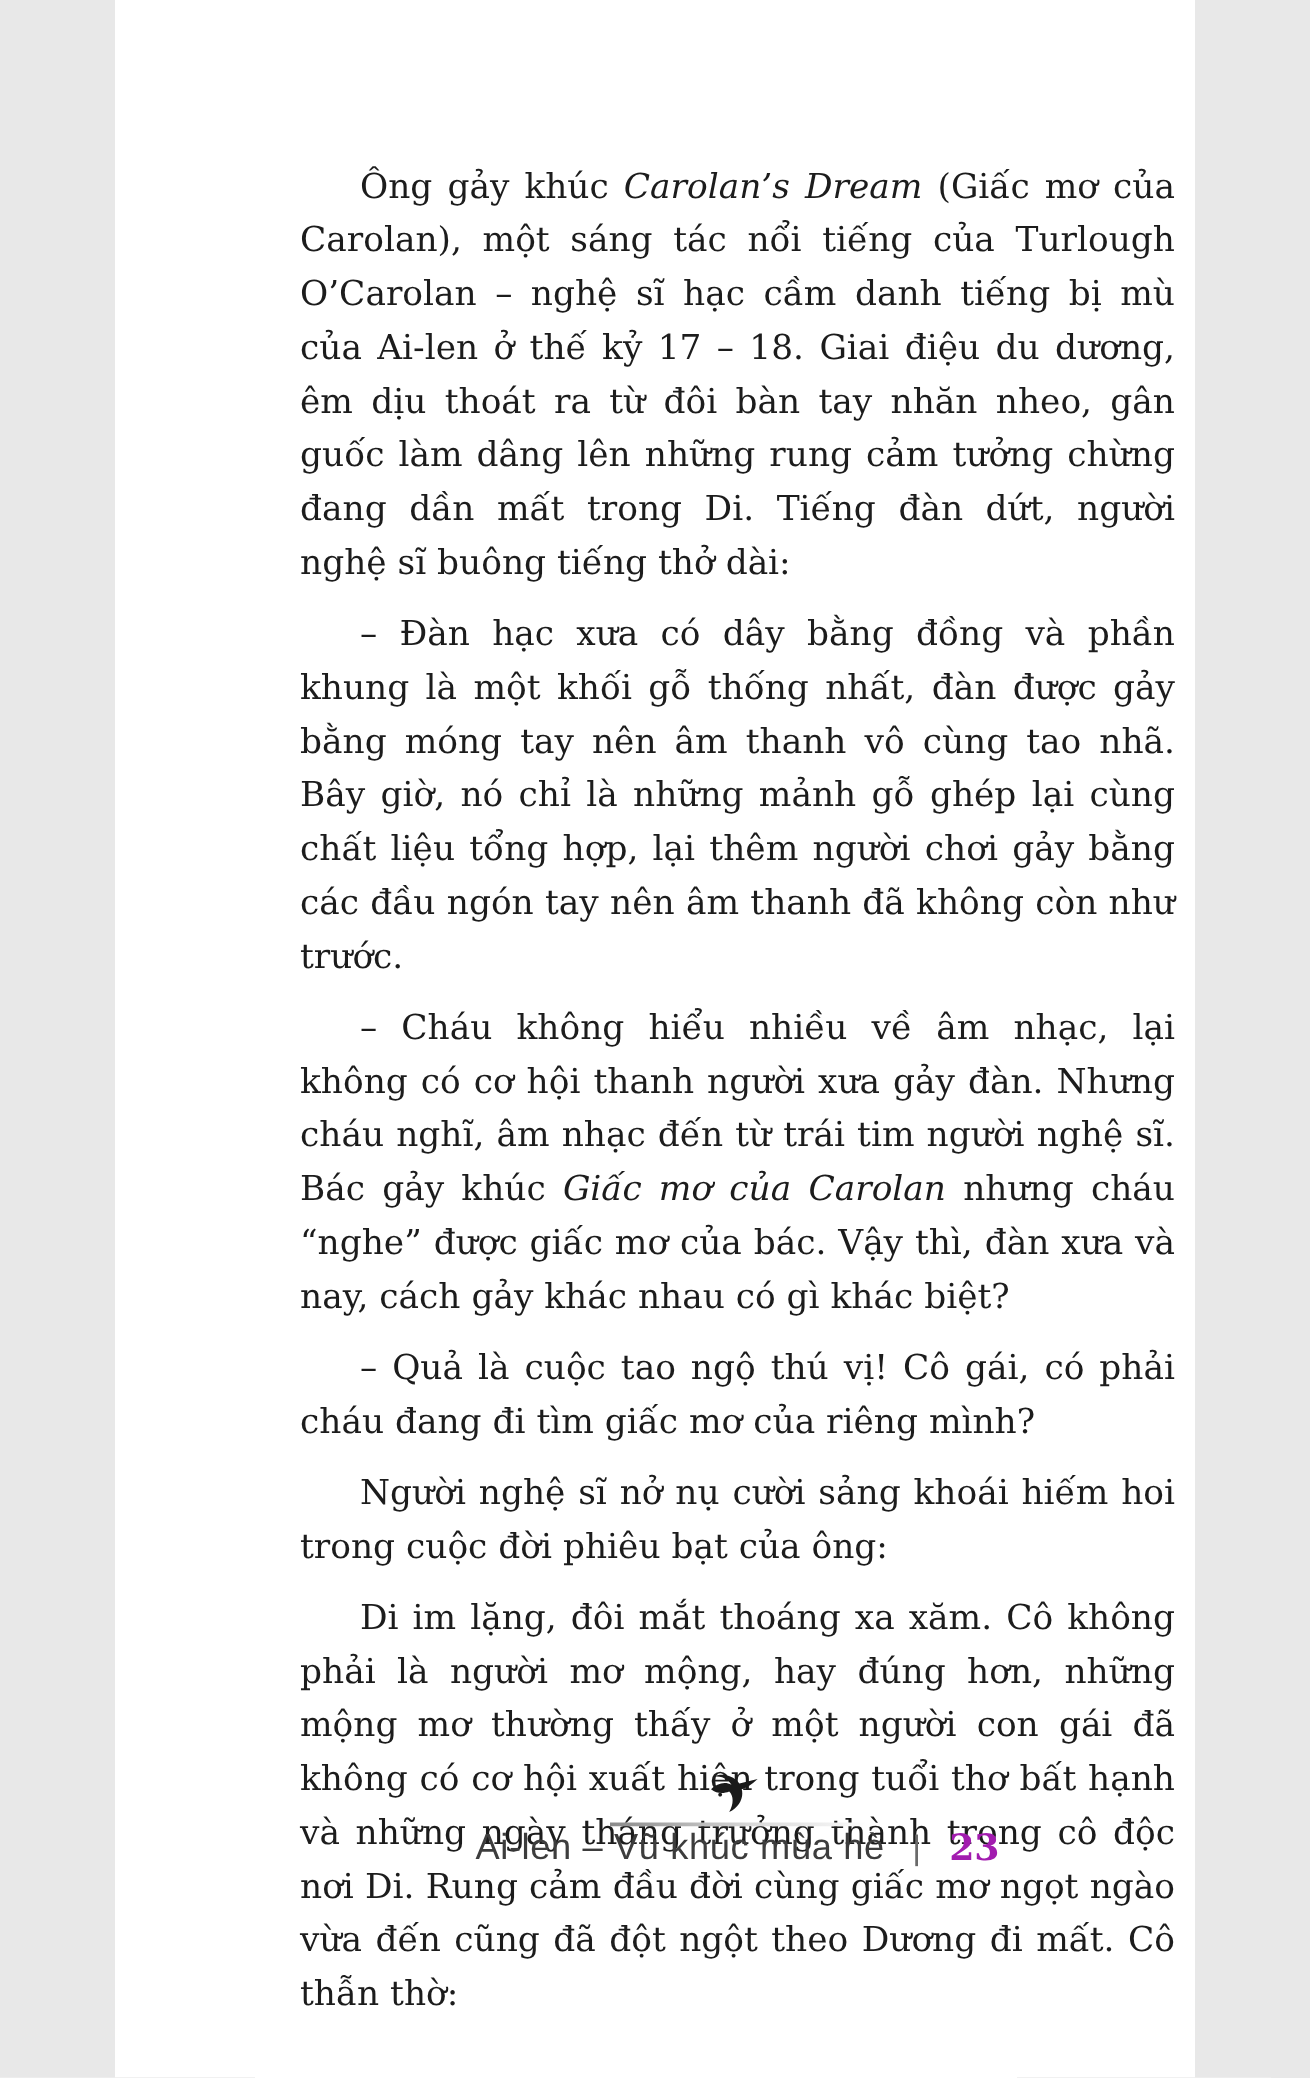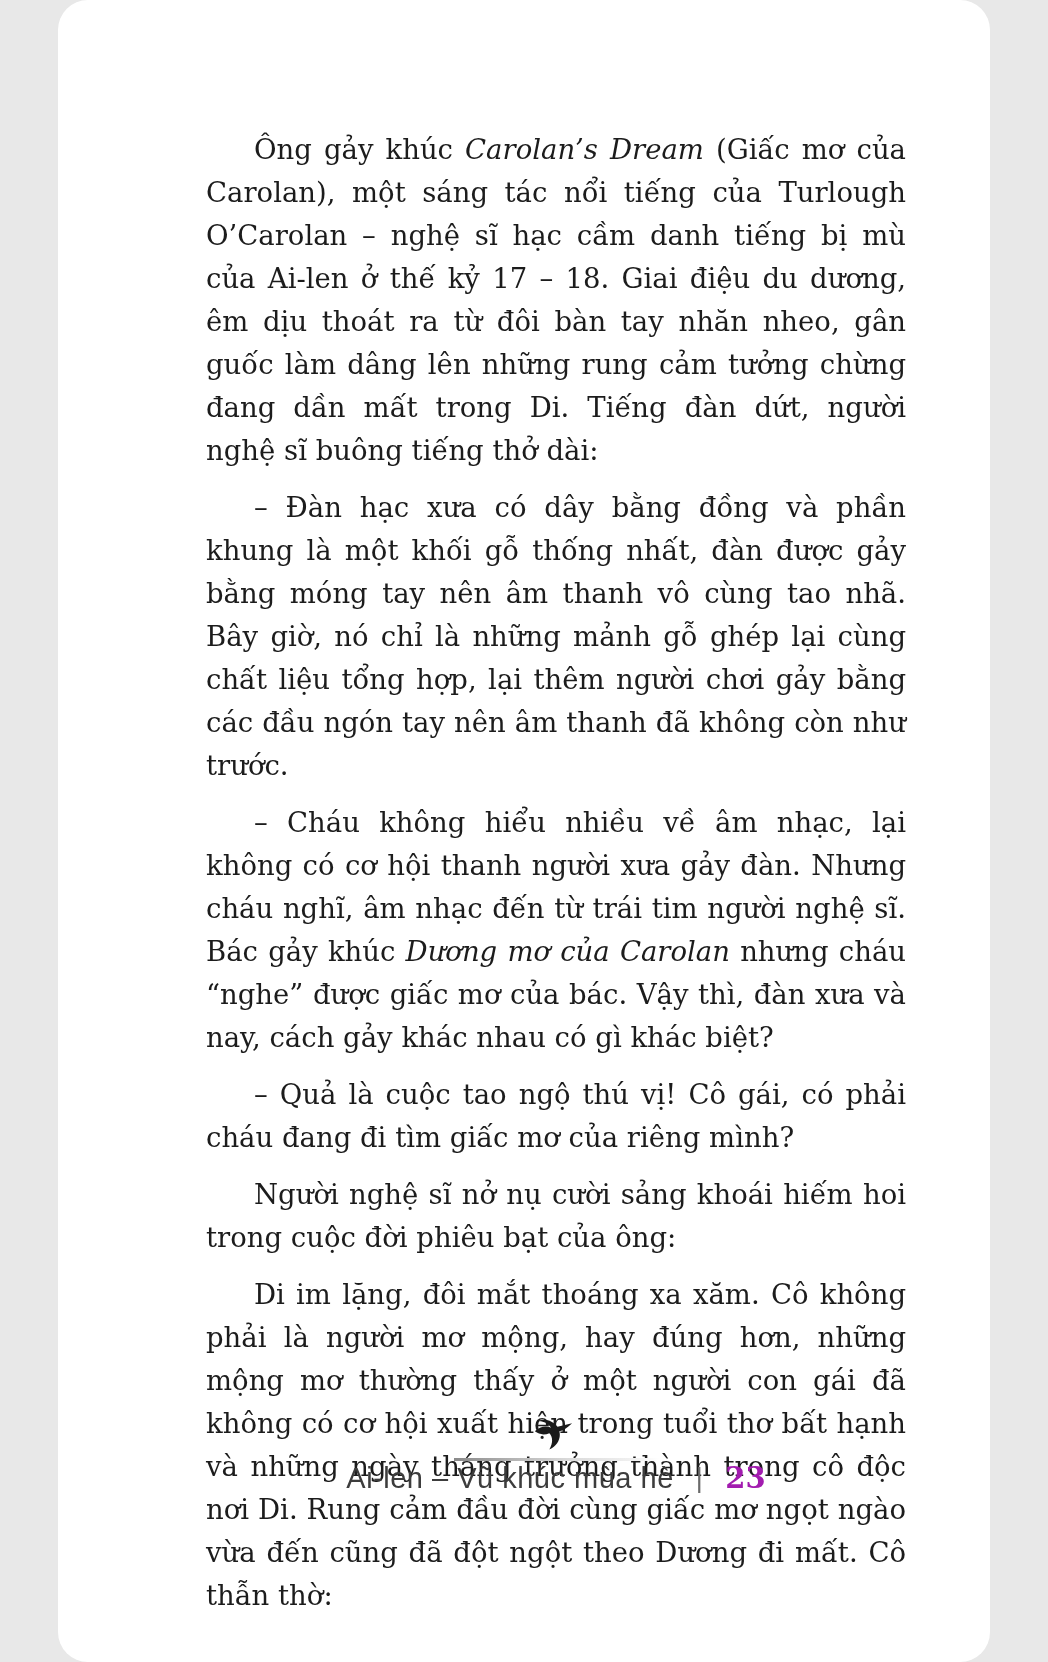--- a/index.html
+++ b/index.html
@@ -1,25 +1,24 @@
 <!DOCTYPE html>
 <html><head>
 <meta charset="utf-8">
 <style>
   html, body { margin: 0; padding: 0; background: #e8e8e8; }
   .page {
     position: relative;
-    width: 932px;
+    width: 864px;
     height: 1662px;
     margin: 0 auto;
     background: #ffffff;
     font-family: "DejaVu Serif", "Liberation Serif", serif;
     color: #1c1c1c;
     overflow: hidden;
-    border-radius: 30px;
   }
   .text-block {
     position: absolute;
     left: 148px;
     top: 128px;
     width: 700px;
     font-size: 27.5px;
     line-height: 43px;
     text-align: justify;
     text-justify: inter-word;
@@ -81,21 +80,21 @@
   }
 </style>
 </head>
 <body>
 
 <div class="page">
 
   <div class="text-block">
       <p class="para"><span>Ông gảy khúc </span><em>Carolan’s Dream</em><span> (Giấc mơ của Carolan), một sáng tác nổi tiếng của Turlough O’Carolan – nghệ sĩ hạc cầm danh tiếng bị mù của Ai-len ở thế kỷ 17 – 18. Giai điệu du dương, êm dịu thoát ra từ đôi bàn tay nhăn nheo, gân guốc làm dâng lên những rung cảm tưởng chừng đang dần mất trong Di. Tiếng đàn dứt, người nghệ sĩ buông tiếng thở dài:</span></p>
       <p class="para"><span>– Đàn hạc xưa có dây bằng đồng và phần khung là một khối gỗ thống nhất, đàn được gảy bằng móng tay nên âm thanh vô cùng tao nhã. Bây giờ, nó chỉ là những mảnh gỗ ghép lại cùng chất liệu tổng hợp, lại thêm người chơi gảy bằng các đầu ngón tay nên âm thanh đã không còn như trước.</span></p>
-      <p class="para"><span>– Cháu không hiểu nhiều về âm nhạc, lại không có cơ hội thanh người xưa gảy đàn. Nhưng cháu nghĩ, âm nhạc đến từ trái tim người nghệ sĩ. Bác gảy khúc </span><em>Dương mơ của Carolan</em><span> nhưng cháu “nghe” được giấc mơ của bác. Vậy thì, đàn xưa và nay, cách gảy khác nhau có gì khác biệt?</span></p>
+      <p class="para"><span>– Cháu không hiểu nhiều về âm nhạc, lại không có cơ hội thanh người xưa gảy đàn. Nhưng cháu nghĩ, âm nhạc đến từ trái tim người nghệ sĩ. Bác gảy khúc </span><em>Giấc mơ của Carolan</em><span> nhưng cháu “nghe” được giấc mơ của bác. Vậy thì, đàn xưa và nay, cách gảy khác nhau có gì khác biệt?</span></p>
       <p class="para"><span>– Quả là cuộc tao ngộ thú vị! Cô gái, có phải cháu đang đi tìm giấc mơ của riêng mình?</span></p>
       <p class="para"><span>Người nghệ sĩ nở nụ cười sảng khoái hiếm hoi trong cuộc đời phiêu bạt của ông:</span></p>
       <p class="para"><span>Di im lặng, đôi mắt thoáng xa xăm. Cô không phải là người mơ mộng, hay đúng hơn, những mộng mơ thường thấy ở một người con gái đã không có cơ hội xuất hiện trong tuổi thơ bất hạnh và những ngày tháng trưởng thành trong cô độc nơi Di. Rung cảm đầu đời cùng giấc mơ ngọt ngào vừa đến cũng đã đột ngột theo Dương đi mất. Cô thẫn thờ:</span></p>
     </div>
 
   <div class="footer">
     <svg class="bird" viewBox="0 0 44 36" xmlns="http://www.w3.org/2000/svg" aria-hidden="true">
       <path d="M2 14 C7 9, 14 7, 20 10 C16 4, 10 2, 4 3 C12 -1, 22 2, 27 9 L43 5 C38 10, 33 13, 29 14 C31 21, 27 30, 18 34 C22 27, 22 20, 18 16 C13 18, 7 18, 2 14 Z" fill="#1a1a1a"></path>
     </svg>
     <div class="footer-rule"></div>

